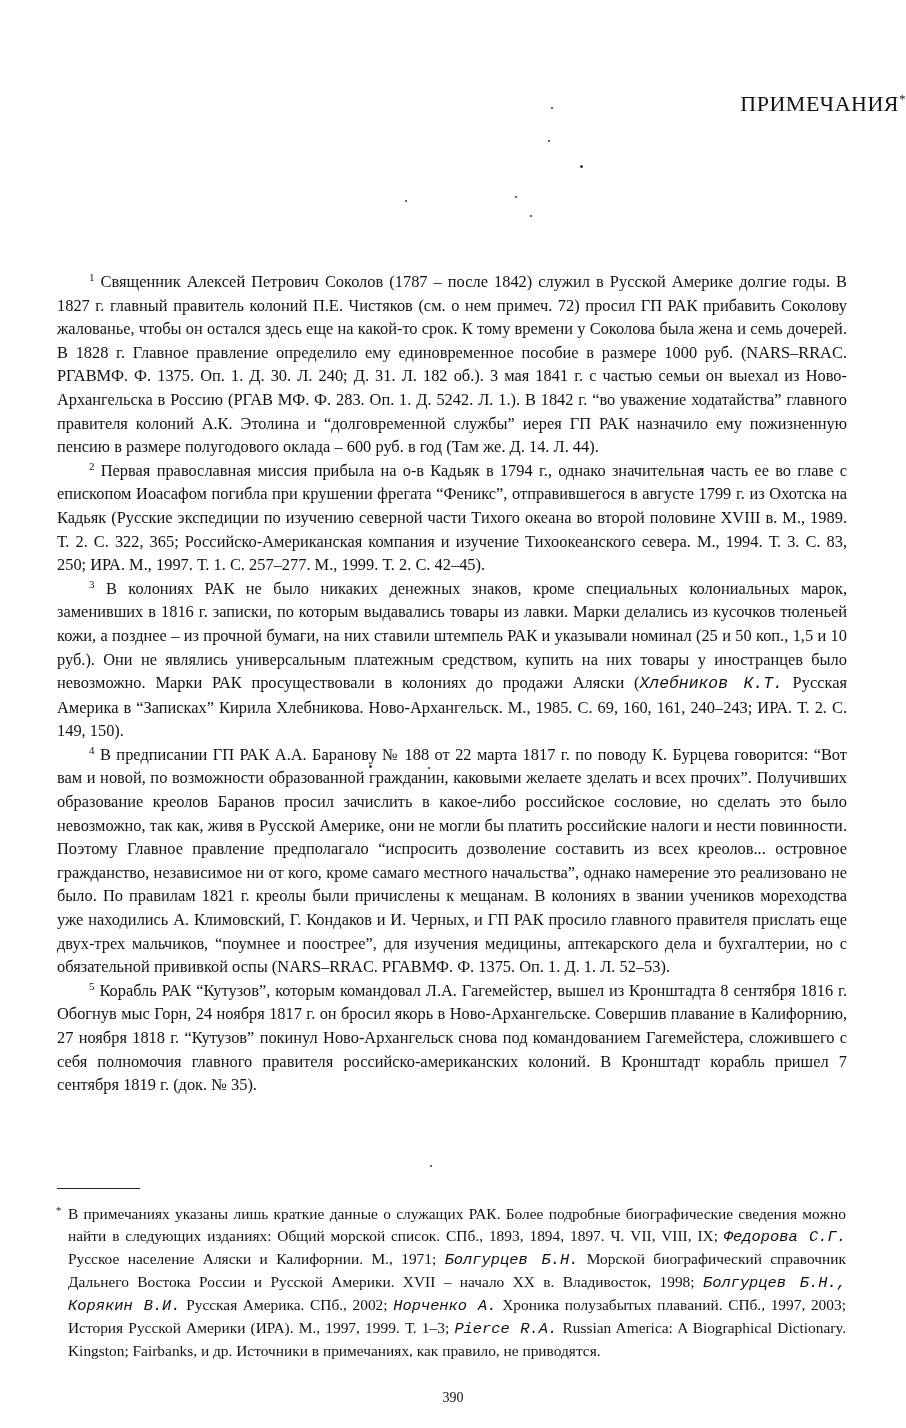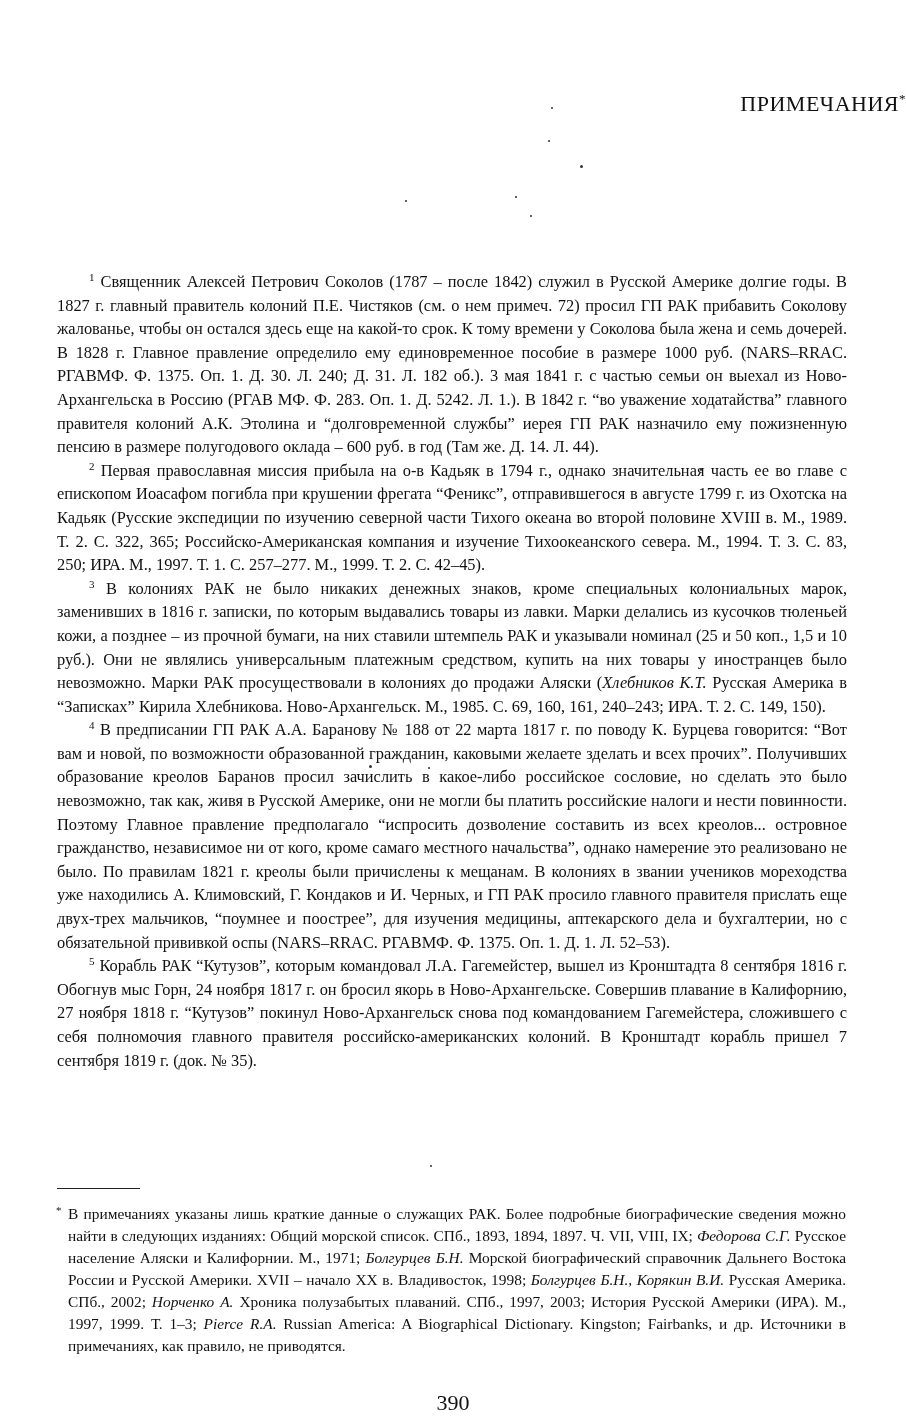--- a/index.html
+++ b/index.html
@@ -25,23 +25,23 @@
     border-top: 1.3px solid #222;
   }
   .footnote {
     position: absolute; top: 1203px; left: 56px; width: 790px;
     font-size: 15.4px; line-height: 22px; text-align: justify;
     padding-left: 12px; text-indent: -12px; box-sizing: border-box;
   }
   .footnote .mark { font-size: 11px; vertical-align: 5px; line-height: 0; display: inline-block; width: 12px; text-indent: 0; }
   .page-number {
     position: absolute; top: 1390px; left: 0; width: 906px; text-align: center;
-    font-size: 22px;
+    font-size: 14px;
   }
-  i { font-style: italic; }
+  i { font-style: italic; font-family: Liberation Mono, monospace; }
   .speck { position: absolute; background: #333; border-radius: 50%; }
 </style>
 </head>
 <body>
 
 <div class="title"><span>ПРИМЕЧАНИЯ</span><sup>*</sup></div>
 
 <div class="notes">
   <p class="note"><sup>1</sup> <span><span>Священник Алексей Петрович Соколов (1787 – после 1842) служил в Русской Америке долгие годы. В 1827 г. главный правитель колоний П.Е. Чистяков (см. о нем примеч. 72) просил ГП РАК прибавить Соколову жалованье, чтобы он остался здесь еще на какой-то срок. К тому времени у Соколова была жена и семь дочерей. В 1828 г. Главное правление определило ему единовременное пособие в размере 1000 руб. (NARS–RRAC. РГАВМФ. Ф. 1375. Оп. 1. Д. 30. Л. 240; Д. 31. Л. 182 об.). 3 мая 1841 г. с частью семьи он выехал из Ново-Архангельска в Россию (РГАВ МФ. Ф. 283. Оп. 1. Д. 5242. Л. 1.). В 1842 г. “во уважение ходатайства” главного правителя колоний А.К. Этолина и “долговременной службы” иерея ГП РАК назначило ему пожизненную пенсию в размере полугодового оклада – 600 руб. в год (Там же. Д. 14. Л. 44).</span></span></p>
   <p class="note"><sup>2</sup> <span><span>Первая православная миссия прибыла на о-в Кадьяк в 1794 г., однако значительная часть ее во главе с епископом Иоасафом погибла при крушении фрегата “Феникс”, отправившегося в августе 1799 г. из Охотска на Кадьяк (Русские экспедиции по изучению северной части Тихого океана во второй половине XVIII в. М., 1989. Т. 2. С. 322, 365; Российско-Американская компания и изучение Тихоокеанского севера. М., 1994. Т. 3. С. 83, 250; ИРА. М., 1997. Т. 1. С. 257–277. М., 1999. Т. 2. С. 42–45).</span></span></p>

